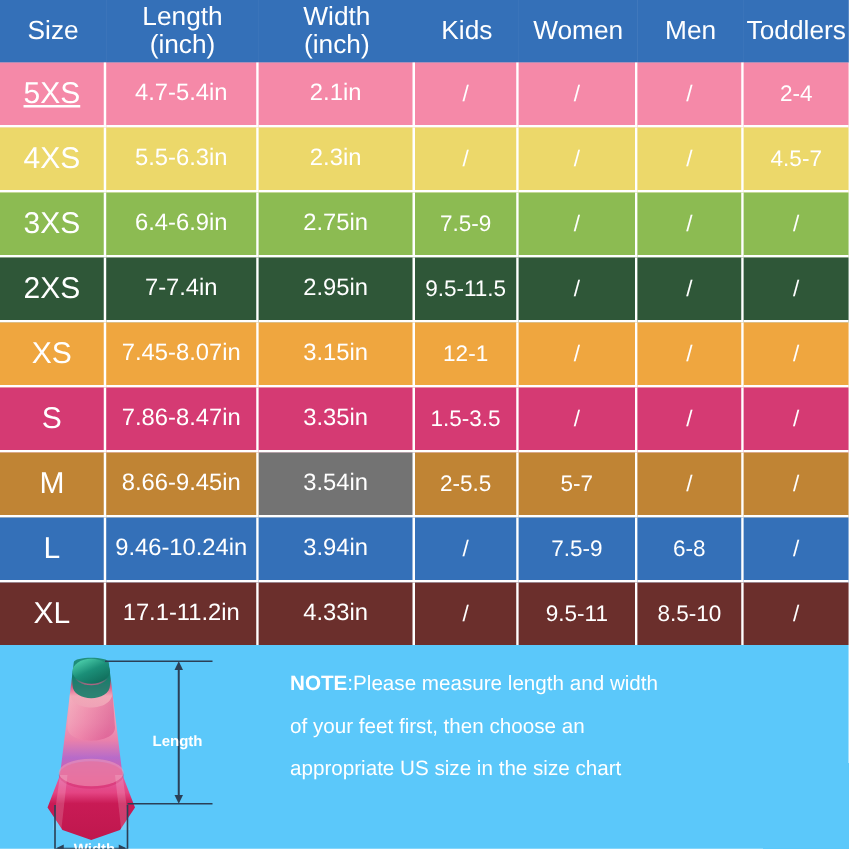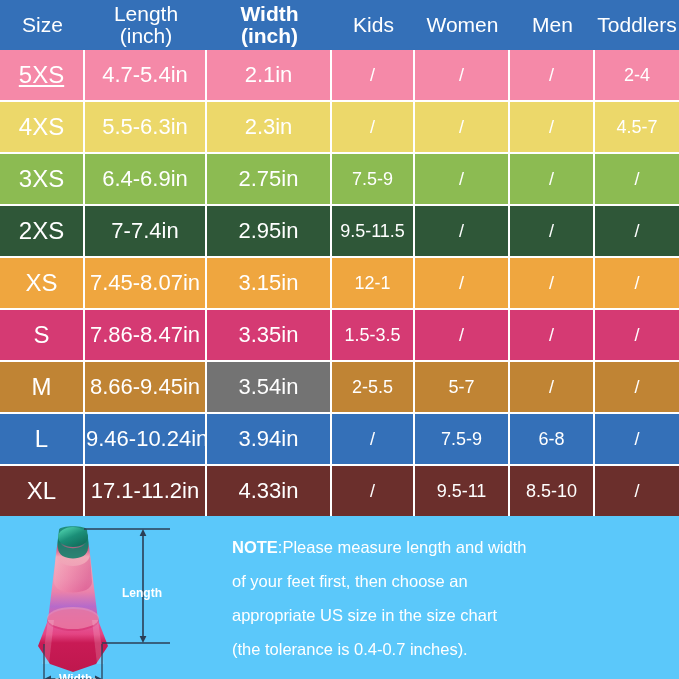--- a/index.html
+++ b/index.html
@@ -66,21 +66,21 @@
     overflow: hidden;
   }
   tbody td:last-child { border-right: 0; }
   tbody tr:last-child td { border-bottom: 0; }
 
   tbody td.cell-size {
     font-size: 24px;
   }
   tbody td.cell-length,
   tbody td.cell-width {
-    font-size: 22px;
+    font-size: 19px;
   }
   tbody td.cell-narrow {
     font-size: 18px;
   }
 
   
   .note-panel {
     position: relative;
     width: 679px;
     height: 178px;
@@ -141,21 +141,21 @@
       <col class="c-kids">
         <col class="c-women">
         <col class="c-men">
         <col class="c-toddlers">
     </colgroup>
     <thead>
       <tr class="header-row">
         <th style="background-color: rgb(52, 112, 184);">Size</th>
         <th style="background-color: rgb(52, 112, 184);">Length
 (inch)</th>
-        <th style="background-color: rgb(52, 112, 184); font-weight: bold;">Width
+        <th style="background-color: rgb(52, 112, 184);">Width
 (inch)</th>
         <th style="background-color: rgb(52, 112, 184);">Kids</th>
         <th style="background-color: rgb(52, 112, 184);">Women</th>
         <th style="background-color: rgb(52, 112, 184);">Men</th>
         <th style="background-color: rgb(52, 112, 184);">Toddlers</th>
       </tr>
     </thead>
     <tbody>
 
       <tr>
@@ -315,18 +315,17 @@
       </svg>
 
       <span class="dim-label dim-length">Length</span>
       <span class="dim-label dim-width">-Width-</span>
     </div>
 
     <div class="note-text">
       <span class="note-line"><b class="note-label">NOTE</b><span>:</span><span>Please measure length and width</span></span>
       <span class="note-line">of your feet first, then choose an</span>
       <span class="note-line">appropriate US size in the size chart</span>
-      <span class="note-line">(the tolerance is 0.4-0.7 inches).</span>
     </div>
 
   </div>
 
 </div>
 
 </body></html>

